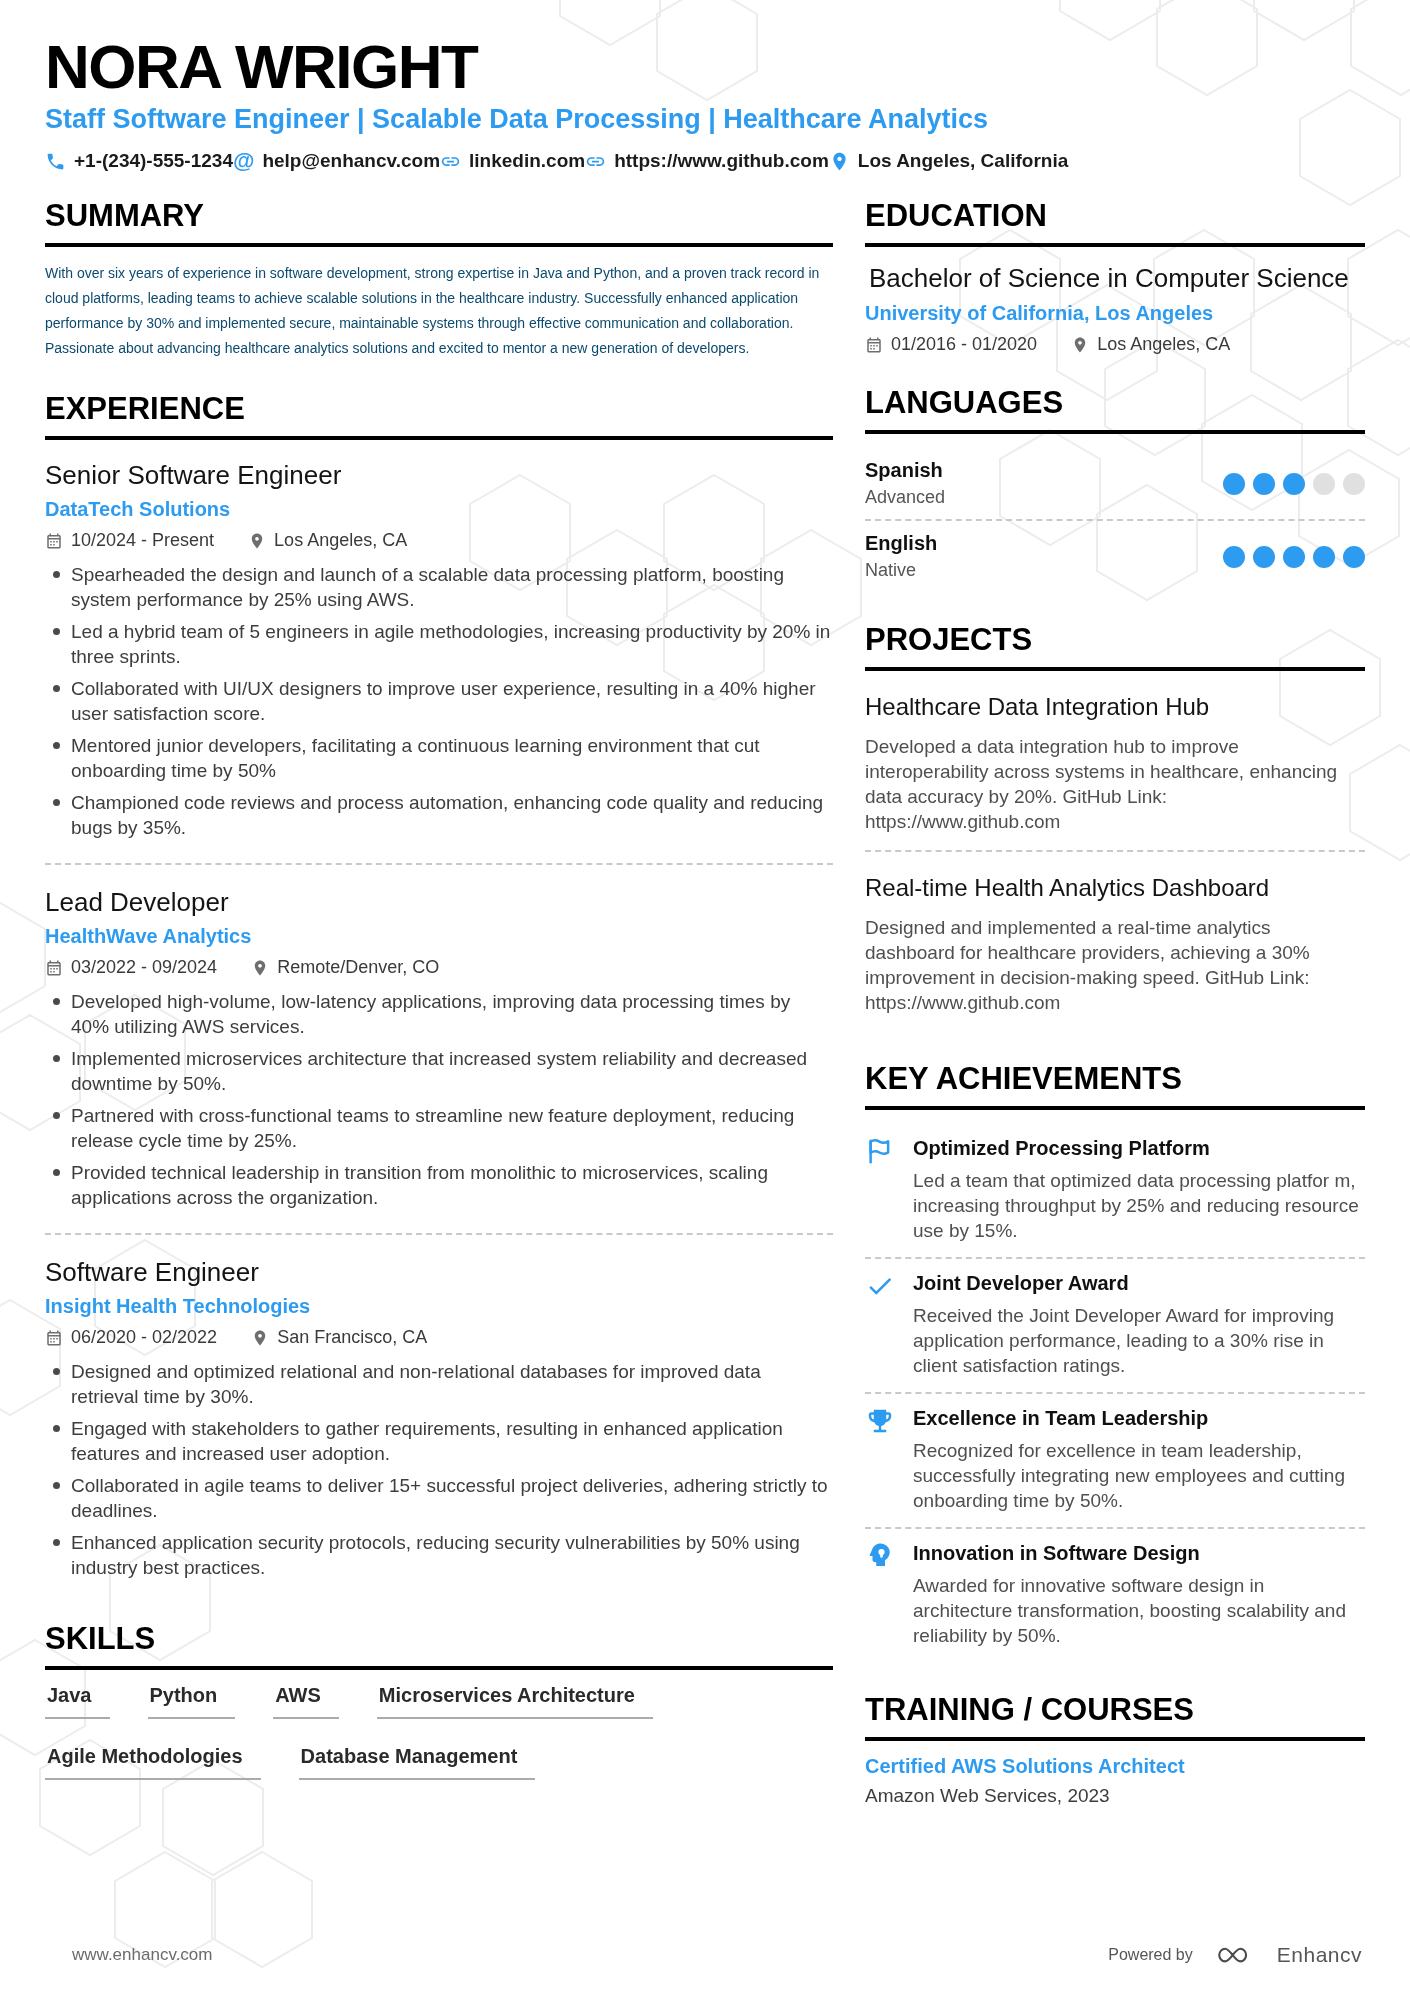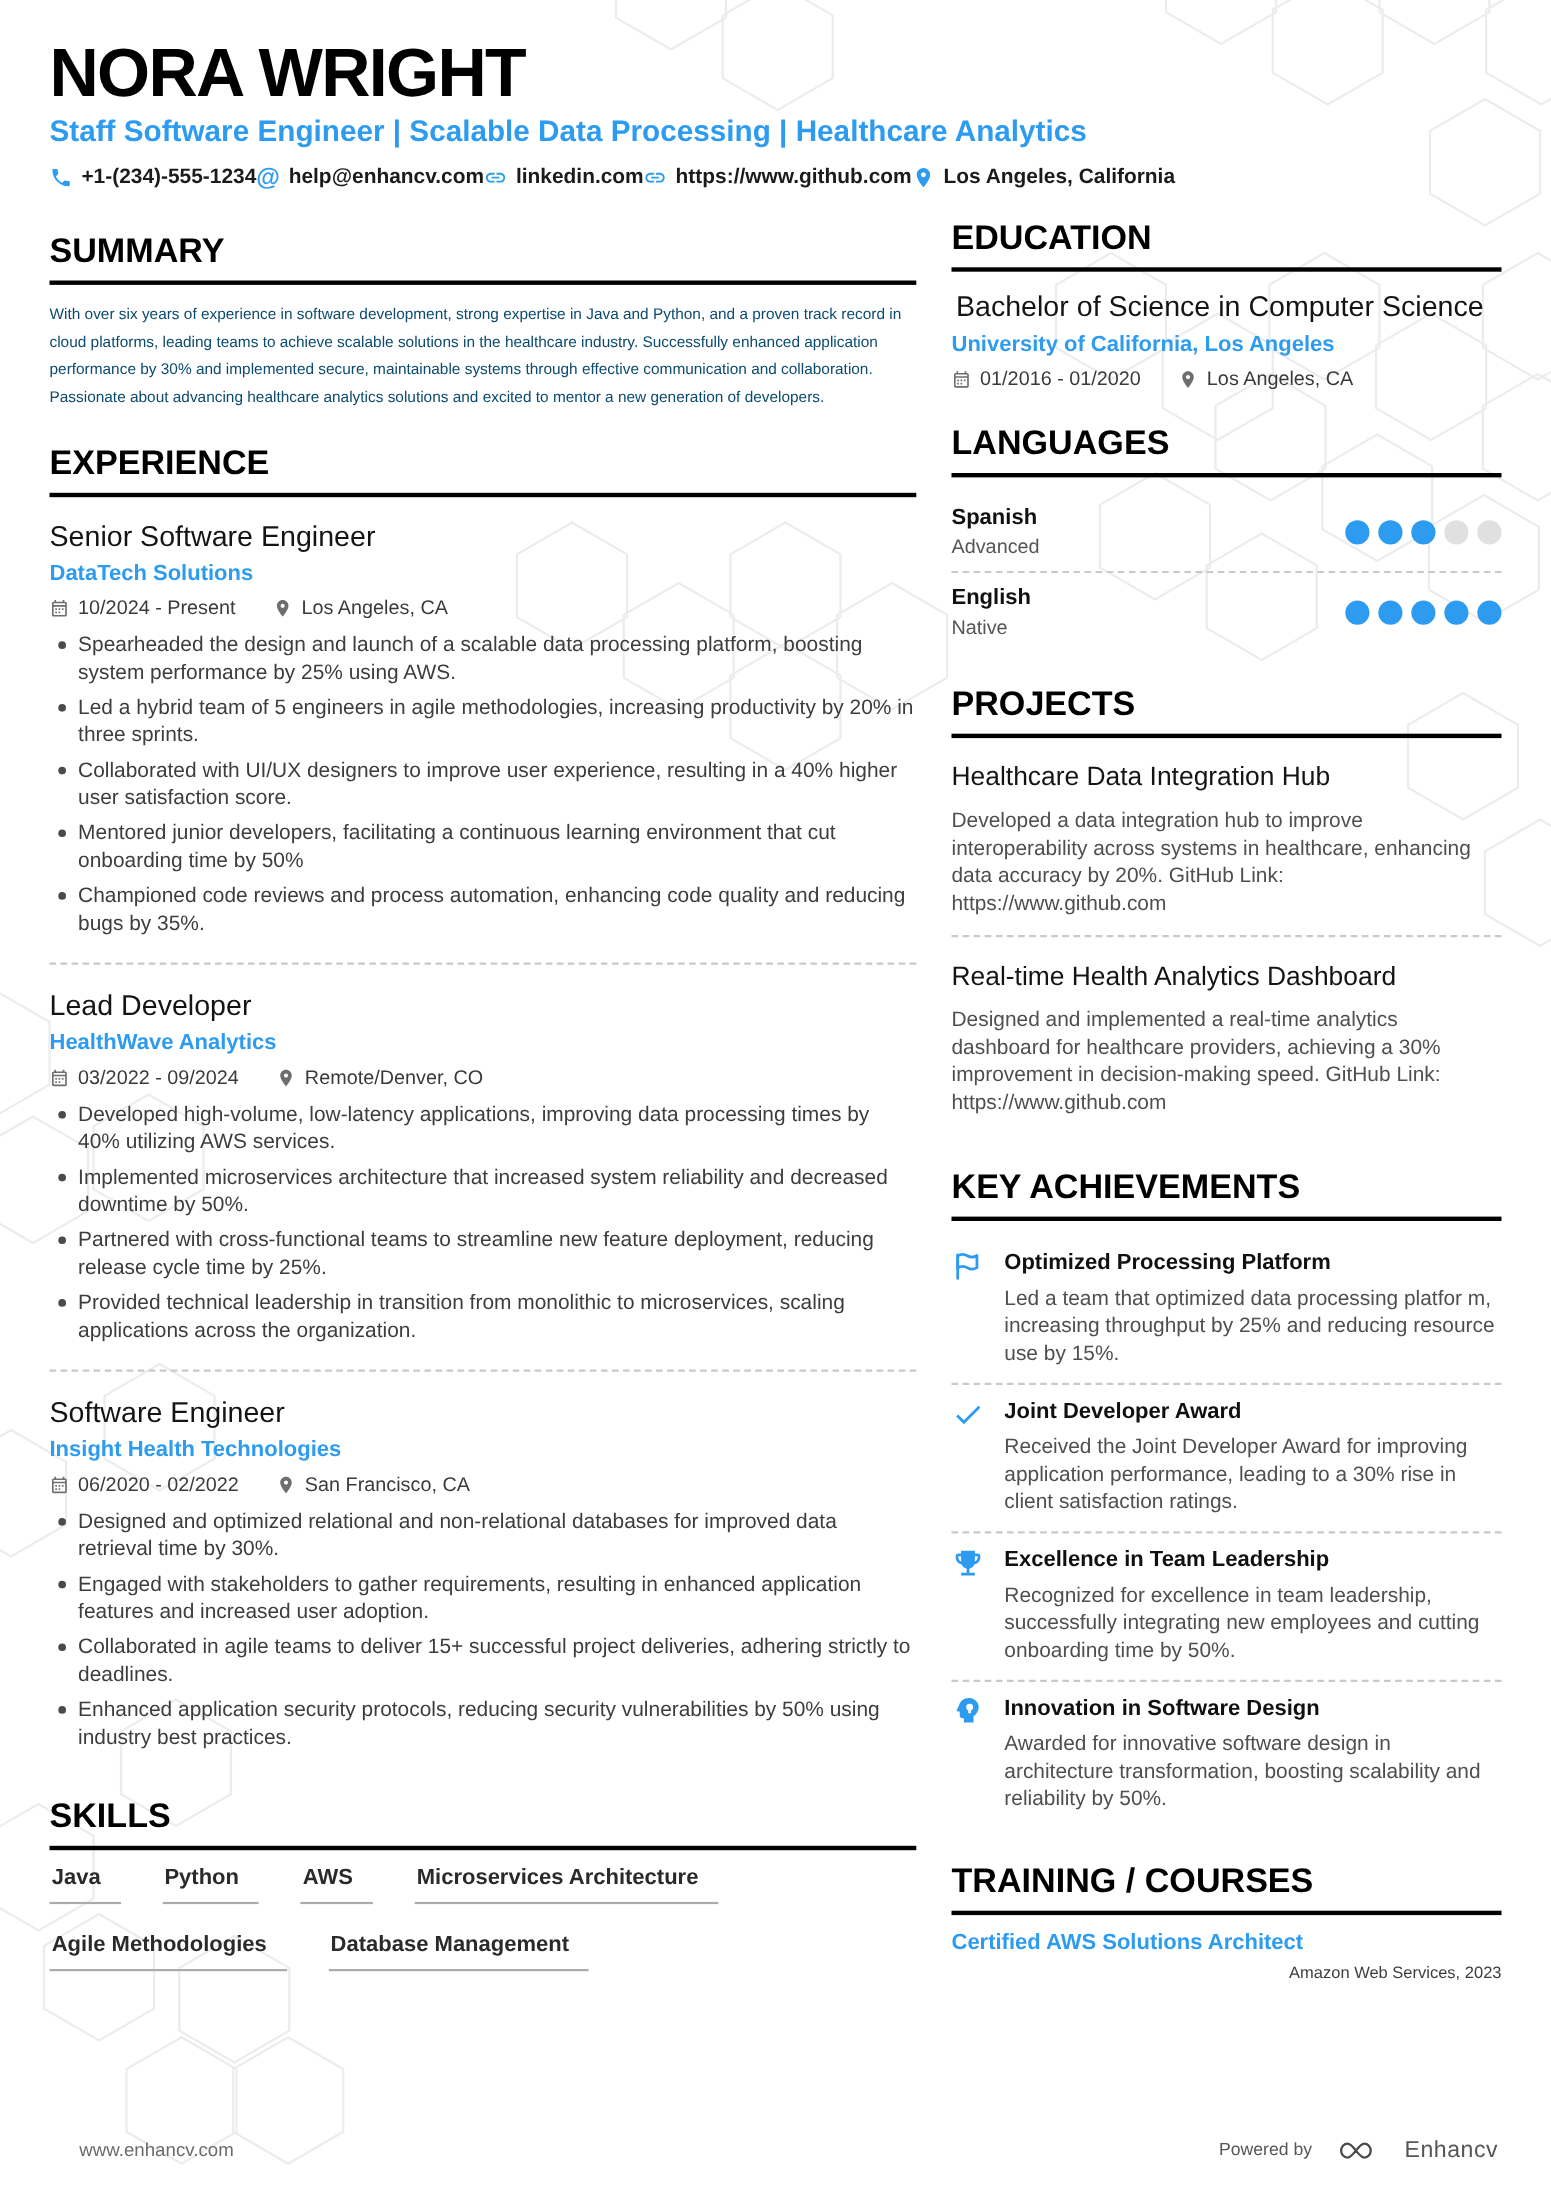--- a/index.html
+++ b/index.html
@@ -17,21 +17,21 @@
   .subtitle{margin-top:4px;font-size:27px;font-weight:700;color:var(--accent);line-height:1.2;}
   .contact-row{display:flex;align-items:center;margin-top:15px;
                font-size:19px;font-weight:700;color:#1b1b1b;}
   .contact{display:inline-flex;align-items:center;gap:8px;cursor:pointer;}
   .cicon{display:inline-flex;color:var(--accent);}
   .cicon svg{width:21px;height:21px;}
   .at-glyph{font-size:22px;font-weight:700;color:var(--accent);line-height:1;}
 
   
   .columns{display:flex;gap:32px;padding:0 45px;margin-top:26px;}
-  .col-left{width:788px;flex:none;margin-top:12px;}
+  .col-left{width:788px;flex:none;}
   .col-right{flex:1;min-width:0;}
   section{margin-bottom:30px;}
   h2.sec{margin:0 0 14px;padding-bottom:9px;border-bottom:4px solid #000;
          font-size:31px;font-weight:800;color:#000;letter-spacing:0;}
 
   
   .summary-text{margin:2px 0 0;font-size:14px;line-height:25px;color:#0c4a6e;}
   .entry{padding:4px 0 16px;margin-bottom:16px;border-bottom:2px dashed #c9c9c9;}
   .entry:last-child{border-bottom:none;margin-bottom:0;padding-bottom:4px;}
   .role{margin:2px 0 7px;font-size:26px;font-weight:400;color:#141414;}
@@ -63,21 +63,21 @@
   .proj:last-child{border-bottom:none;margin-bottom:0;}
   .proj-title{margin:0 0 11px;font-size:24px;font-weight:400;color:#141414;line-height:32px;}
   .proj-desc{margin:0;font-size:19px;line-height:25px;color:#4f4f4f;}
   .ach{display:flex;gap:16px;padding:12px 0 14px;border-bottom:2px dashed #c9c9c9;}
   .ach:last-child{border-bottom:none;}
   .ach-icon{flex:none;width:32px;color:var(--accent);}
   .ach-icon svg{width:30px;height:30px;}
   .ach-title{margin:1px 0 8px;font-size:20px;font-weight:700;color:#101010;}
   .ach-desc{margin:0;font-size:19px;line-height:25px;color:#4f4f4f;}
   .course-title{font-size:20px;font-weight:700;color:var(--accent);margin:2px 0 7px;}
-  .course-sub{font-size:15px;color:#3d3d3d;text-align:right;}
+  .course-sub{font-size:19px;color:#3d3d3d;}
 
   
   footer{position:absolute;left:72px;right:48px;bottom:26px;z-index:1;
          display:flex;justify-content:space-between;align-items:center;}
   .site{font-size:17px;color:#6b6b6b;}
   .powered{display:flex;align-items:center;gap:22px;color:#565656;}
   .powered-label{font-size:16px;color:#565656;}
   .brand-glyph{display:inline-flex;color:#4a4a4a;}
   .brand-glyph svg{width:40px;height:28px;}
   .brand-name{font-size:21px;color:#565656;letter-spacing:0.5px;}

